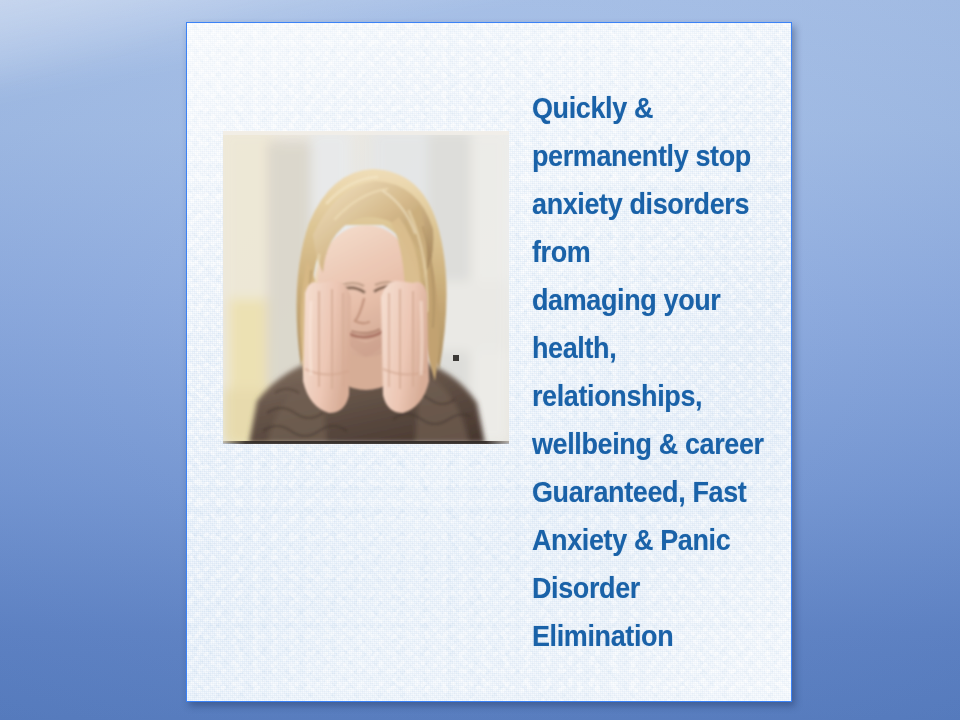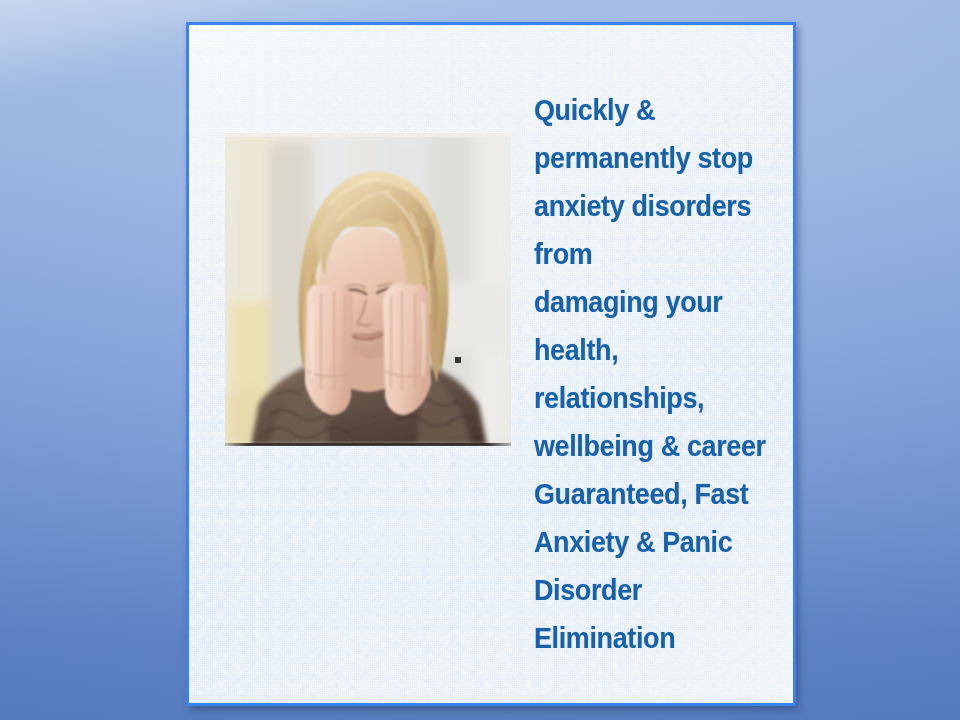--- a/index.html
+++ b/index.html
@@ -58,21 +58,21 @@
   }
 
   
   .slide {
     position: absolute;
     left: 186px;
     top: 22px;
     width: 604px;
     height: 678px;
     background: #e5e5e5;
-    border: 3px solid #3b82f6;
+    border: 1px solid #3b82f6;
     box-shadow: 3px 4px 7px rgba(20,40,80,0.38);
     overflow: hidden;
   }
   .slide-paper {
     position: absolute;
     inset: 0;
     background:
       radial-gradient(circle at 14% 9%,  rgba(255,255,255,0.85) 0 2px, rgba(255,255,255,0) 3px),
       radial-gradient(circle at 37% 22%, rgba(205,222,240,0.55) 0 2px, rgba(205,222,240,0) 3px),
       radial-gradient(circle at 62% 12%, rgba(255,255,255,0.75) 0 2px, rgba(255,255,255,0) 3px),

